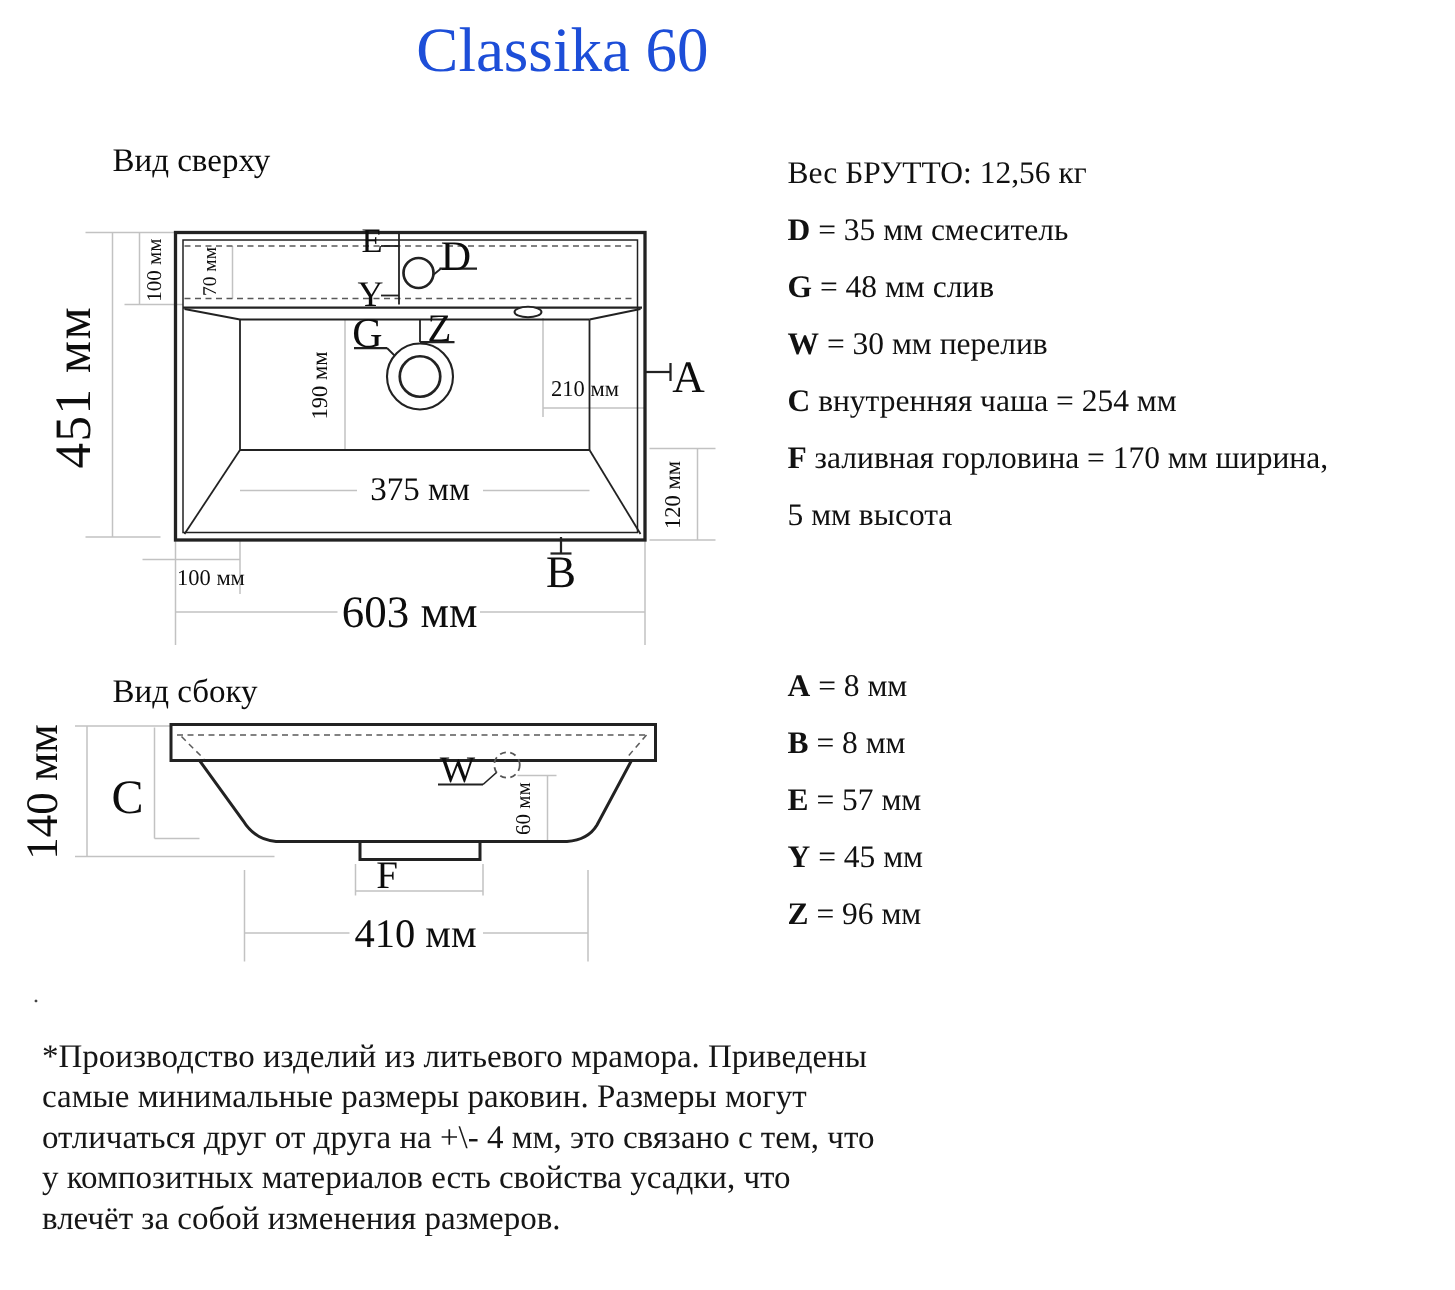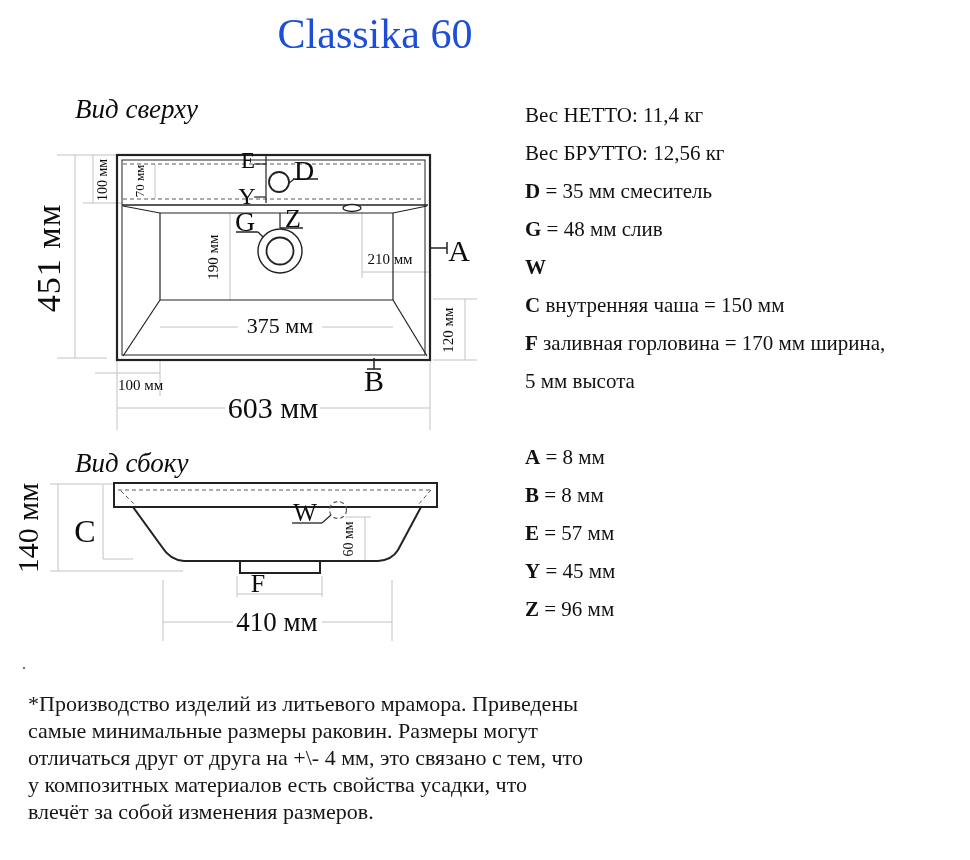--- a/index.html
+++ b/index.html
@@ -1,20 +1,20 @@
 <!DOCTYPE html>
 <html><head>
 <meta charset="utf-8">
 <style>
   html,body{margin:0;padding:0;}
   body{width:970px;height:860px;background:#ffffff;position:relative;overflow:hidden;
        font-family:"Liberation Serif","DejaVu Serif",serif;color:#111;}
   .abs{position:absolute;}
   #title{left:175px;top:10px;width:400px;text-align:center;font-size:42px;color:#1d4ed8;}
-  .view-heading{font-size:27px;color:#0c0c0c;z-index:3;font-style:italic;}
+  .view-heading{font-size:22px;color:#0c0c0c;z-index:3;}
   #top-heading{left:75px;top:94px;}
   #side-heading{left:75px;top:448px;}
   svg{position:absolute;overflow:visible;}
   svg text{font-family:"Liberation Serif","DejaVu Serif",serif;fill:#0d0d0d;}
   .obj{stroke:#222;fill:none;}
   .dim{stroke:#c2c2c2;stroke-width:1;fill:none;}
   .dash{stroke:#5a5a5a;stroke-width:1;stroke-dasharray:4 3;fill:none;}
   #specs-top{left:525px;top:96px;}
   #specs-bottom{left:525px;top:438px;}
   .spec-row{height:38px;display:flex;align-items:center;font-size:21px;white-space:pre;}
@@ -163,26 +163,25 @@
     <text x="38" y="528" font-size="30" text-anchor="middle" transform="rotate(-90 38 528)">140 мм</text>
     <text x="85" y="542" font-size="32" text-anchor="middle">C</text>
     <text x="305" y="521" font-size="25" text-anchor="middle">W</text>
     <text x="353" y="539" font-size="14" text-anchor="middle" transform="rotate(-90 353 539)">60 мм</text>
     <text x="258" y="592" font-size="26" text-anchor="middle">F</text>
     <text x="277" y="631" font-size="27" text-anchor="middle">410 мм</text>
   </g>
 </svg>
 
 <div id="specs-top" class="abs">
-  <div class="spec-row"><b></b><span>Вес НЕТТО: 11,4 кг</span></div>
   <div class="spec-row"><b></b><span>Вес БРУТТО: 12,56 кг</span></div>
   <div class="spec-row"><b>D</b><span> = 35 мм смеситель</span></div>
   <div class="spec-row"><b>G</b><span> = 48 мм слив</span></div>
-  <div class="spec-row"><b>W</b></div>
-  <div class="spec-row"><b>C</b><span> внутренняя чаша = 150 мм</span></div>
+  <div class="spec-row"><b>W</b><span> = 30 мм перелив</span></div>
+  <div class="spec-row"><b>C</b><span> внутренняя чаша = 254 мм</span></div>
   <div class="spec-row"><b>F</b><span> заливная горловина = 170 мм ширина,</span></div>
   <div class="spec-row"><b></b><span>5 мм высота</span></div>
 </div>
 
 <div id="specs-bottom" class="abs">
   <div class="spec-row"><b>A</b><span> = 8 мм</span></div>
   <div class="spec-row"><b>B</b><span> = 8 мм</span></div>
   <div class="spec-row"><b>E</b><span> = 57 мм</span></div>
   <div class="spec-row"><b>Y</b><span> = 45 мм</span></div>
   <div class="spec-row"><b>Z</b><span> = 96 мм</span></div>

